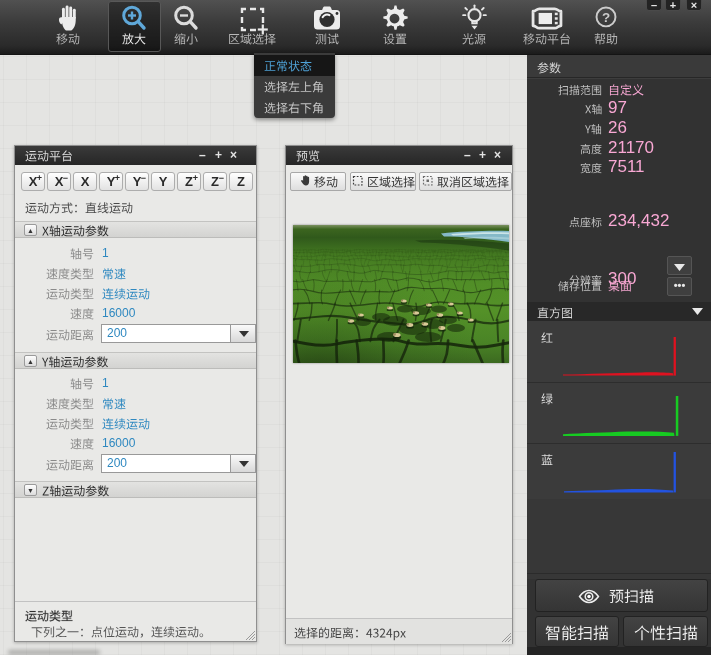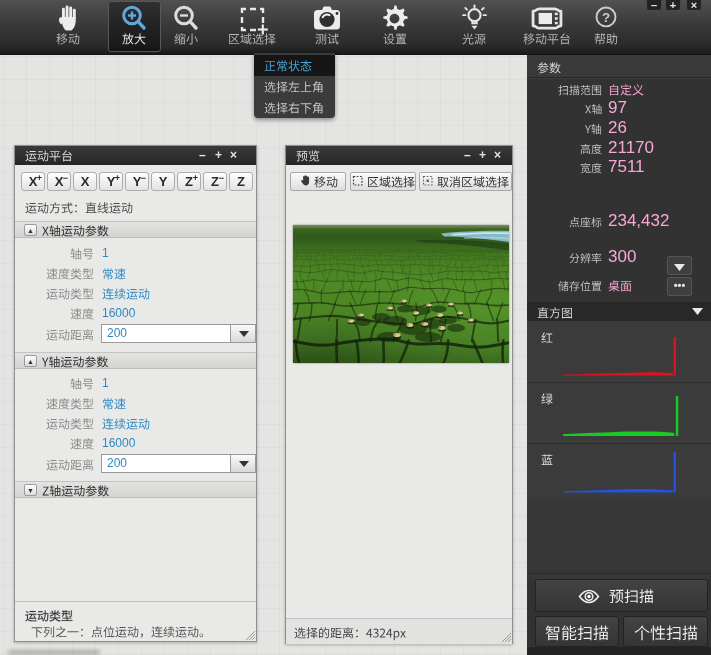--- a/index.html
+++ b/index.html
@@ -1300,21 +1300,21 @@
           </g>
           <g transform="translate(11.00,12.32) scale(0.011000,-0.011000)">
             <path d="M757 606C736 486 687 391 606 330V623H533V228H255V161H533V12H190V-54H953V12H606V161H891V228H606V327C622 316 648 295 659 284C701 319 736 362 764 414C818 367 875 312 907 276L952 324C917 363 849 424 790 472C805 510 816 552 824 597ZM350 606C329 481 282 378 198 314C215 304 244 282 255 271C299 309 335 357 363 415C404 375 447 329 471 297L516 347C489 382 435 435 388 476C401 514 411 554 418 598ZM480 823C498 796 517 764 533 734H112V456C112 311 105 109 27 -35C45 -43 77 -64 91 -77C173 76 186 302 186 456V664H949V734H618C601 769 575 813 550 847Z" fill="currentColor"></path>
           </g>
           <g transform="translate(22.00,12.32) scale(0.011000,-0.011000)">
             <path d="M466 764V693H902V764ZM779 325C826 225 873 95 888 16L957 41C940 120 892 247 843 345ZM491 342C465 236 420 129 364 57C381 49 411 28 425 18C479 94 529 211 560 327ZM422 525V454H636V18C636 5 632 1 617 0C604 0 557 -1 505 1C515 -22 526 -54 529 -76C599 -76 645 -74 674 -62C703 -49 712 -26 712 17V454H956V525ZM202 840V628H49V558H186C153 434 88 290 24 215C38 196 58 165 66 145C116 209 165 314 202 422V-79H277V444C311 395 351 333 368 301L412 360C392 388 306 498 277 531V558H408V628H277V840Z" fill="currentColor"></path>
           </g>
         </svg></span>
       <span class="val">234,432</span>
     </div>
-<div class="rrow" style="top:192px;">
+<div class="rrow" style="top:214px;">
       <span class="lab"><svg width="33" height="16" viewBox="0 0 33 16" style="vertical-align:middle;overflow:visible">
           <g transform="translate(0.00,12.32) scale(0.011000,-0.011000)">
             <path d="M673 822 604 794C675 646 795 483 900 393C915 413 942 441 961 456C857 534 735 687 673 822ZM324 820C266 667 164 528 44 442C62 428 95 399 108 384C135 406 161 430 187 457V388H380C357 218 302 59 65 -19C82 -35 102 -64 111 -83C366 9 432 190 459 388H731C720 138 705 40 680 14C670 4 658 2 637 2C614 2 552 2 487 8C501 -13 510 -45 512 -67C575 -71 636 -72 670 -69C704 -66 727 -59 748 -34C783 5 796 119 811 426C812 436 812 462 812 462H192C277 553 352 670 404 798Z" fill="currentColor"></path>
           </g>
           <g transform="translate(11.00,12.32) scale(0.011000,-0.011000)">
             <path d="M415 636C414 537 402 408 374 331L432 313C461 398 472 530 470 630ZM523 831V459C523 277 505 101 342 -28C356 -39 378 -63 388 -77C566 64 588 256 588 459V831ZM89 616C108 563 121 492 122 447L181 460C179 505 164 575 144 627ZM655 615C674 562 688 491 690 446L749 459C746 505 731 574 709 627ZM138 814C155 782 174 742 187 707H53V643H367V707H261C247 745 223 795 200 834ZM57 260V197H174C169 119 146 28 57 -31C72 -43 93 -66 103 -81C206 -7 237 102 244 197H366V260H246V380H375V444H292C309 493 328 559 344 615L282 631C273 576 251 497 234 444H43V380H176V260ZM712 820C731 786 750 744 764 708H622V644H946V708H837C822 747 798 799 774 840ZM622 234V170H750V-80H821V170H947V234H821V377H960V440H865C884 492 906 560 924 618L860 633C849 577 826 495 806 440H610V377H750V234Z" fill="currentColor"></path>
           </g>
           <g transform="translate(22.00,12.32) scale(0.011000,-0.011000)">
             <path d="M829 643C794 603 732 548 687 515L742 478C788 510 846 558 892 605ZM56 337 94 277C160 309 242 353 319 394L304 451C213 407 118 363 56 337ZM85 599C139 565 205 515 236 481L290 527C256 561 190 609 136 640ZM677 408C746 366 832 306 874 266L930 311C886 351 797 410 730 448ZM51 202V132H460V-80H540V132H950V202H540V284H460V202ZM435 828C450 805 468 776 481 750H71V681H438C408 633 374 592 361 579C346 561 331 550 317 547C324 530 334 498 338 483C353 489 375 494 490 503C442 454 399 415 379 399C345 371 319 352 297 349C305 330 315 297 318 284C339 293 374 298 636 324C648 304 658 286 664 270L724 297C703 343 652 415 607 466L551 443C568 424 585 401 600 379L423 364C511 434 599 522 679 615L618 650C597 622 573 594 550 567L421 560C454 595 487 637 516 681H941V750H569C555 779 531 818 508 847Z" fill="currentColor"></path>
           </g>

